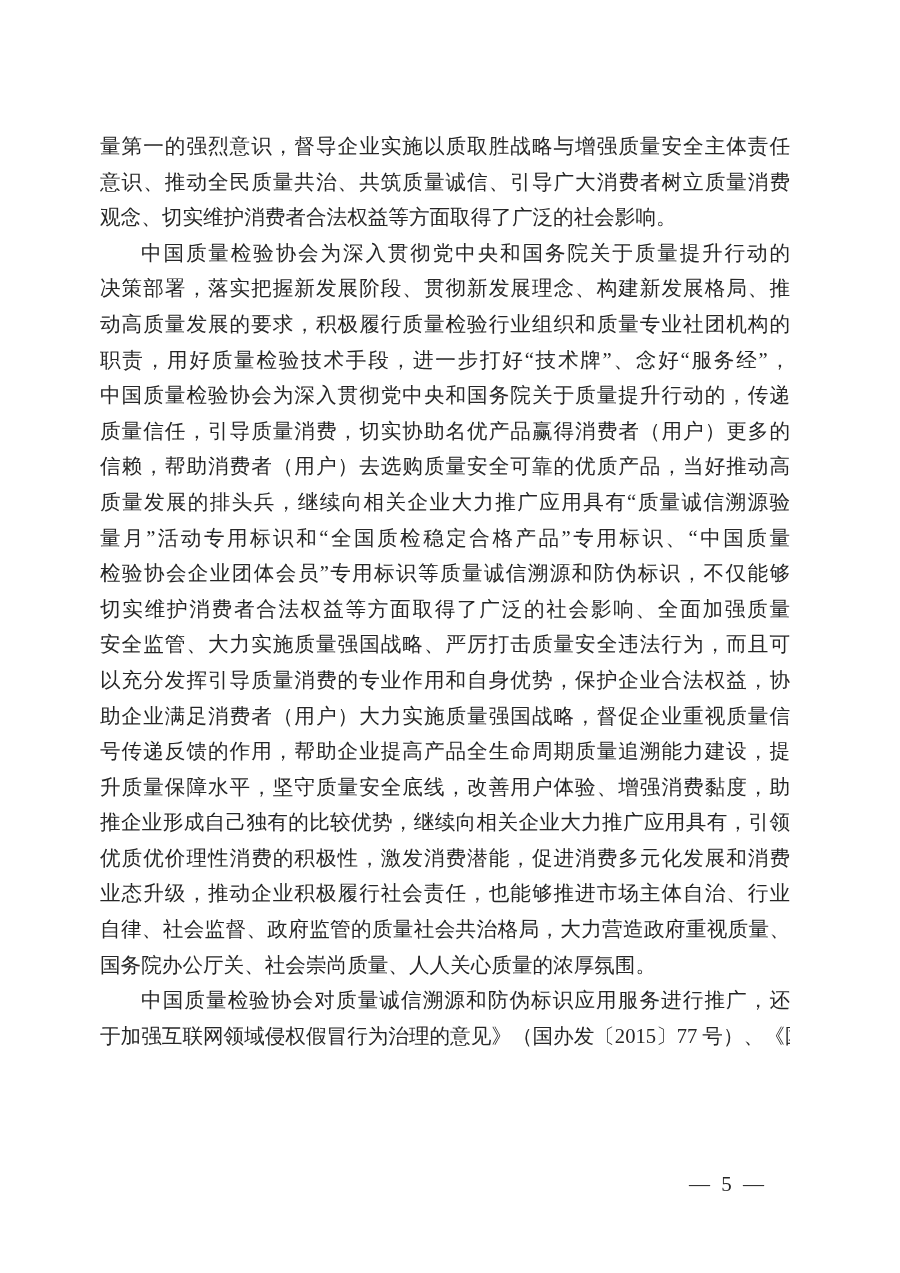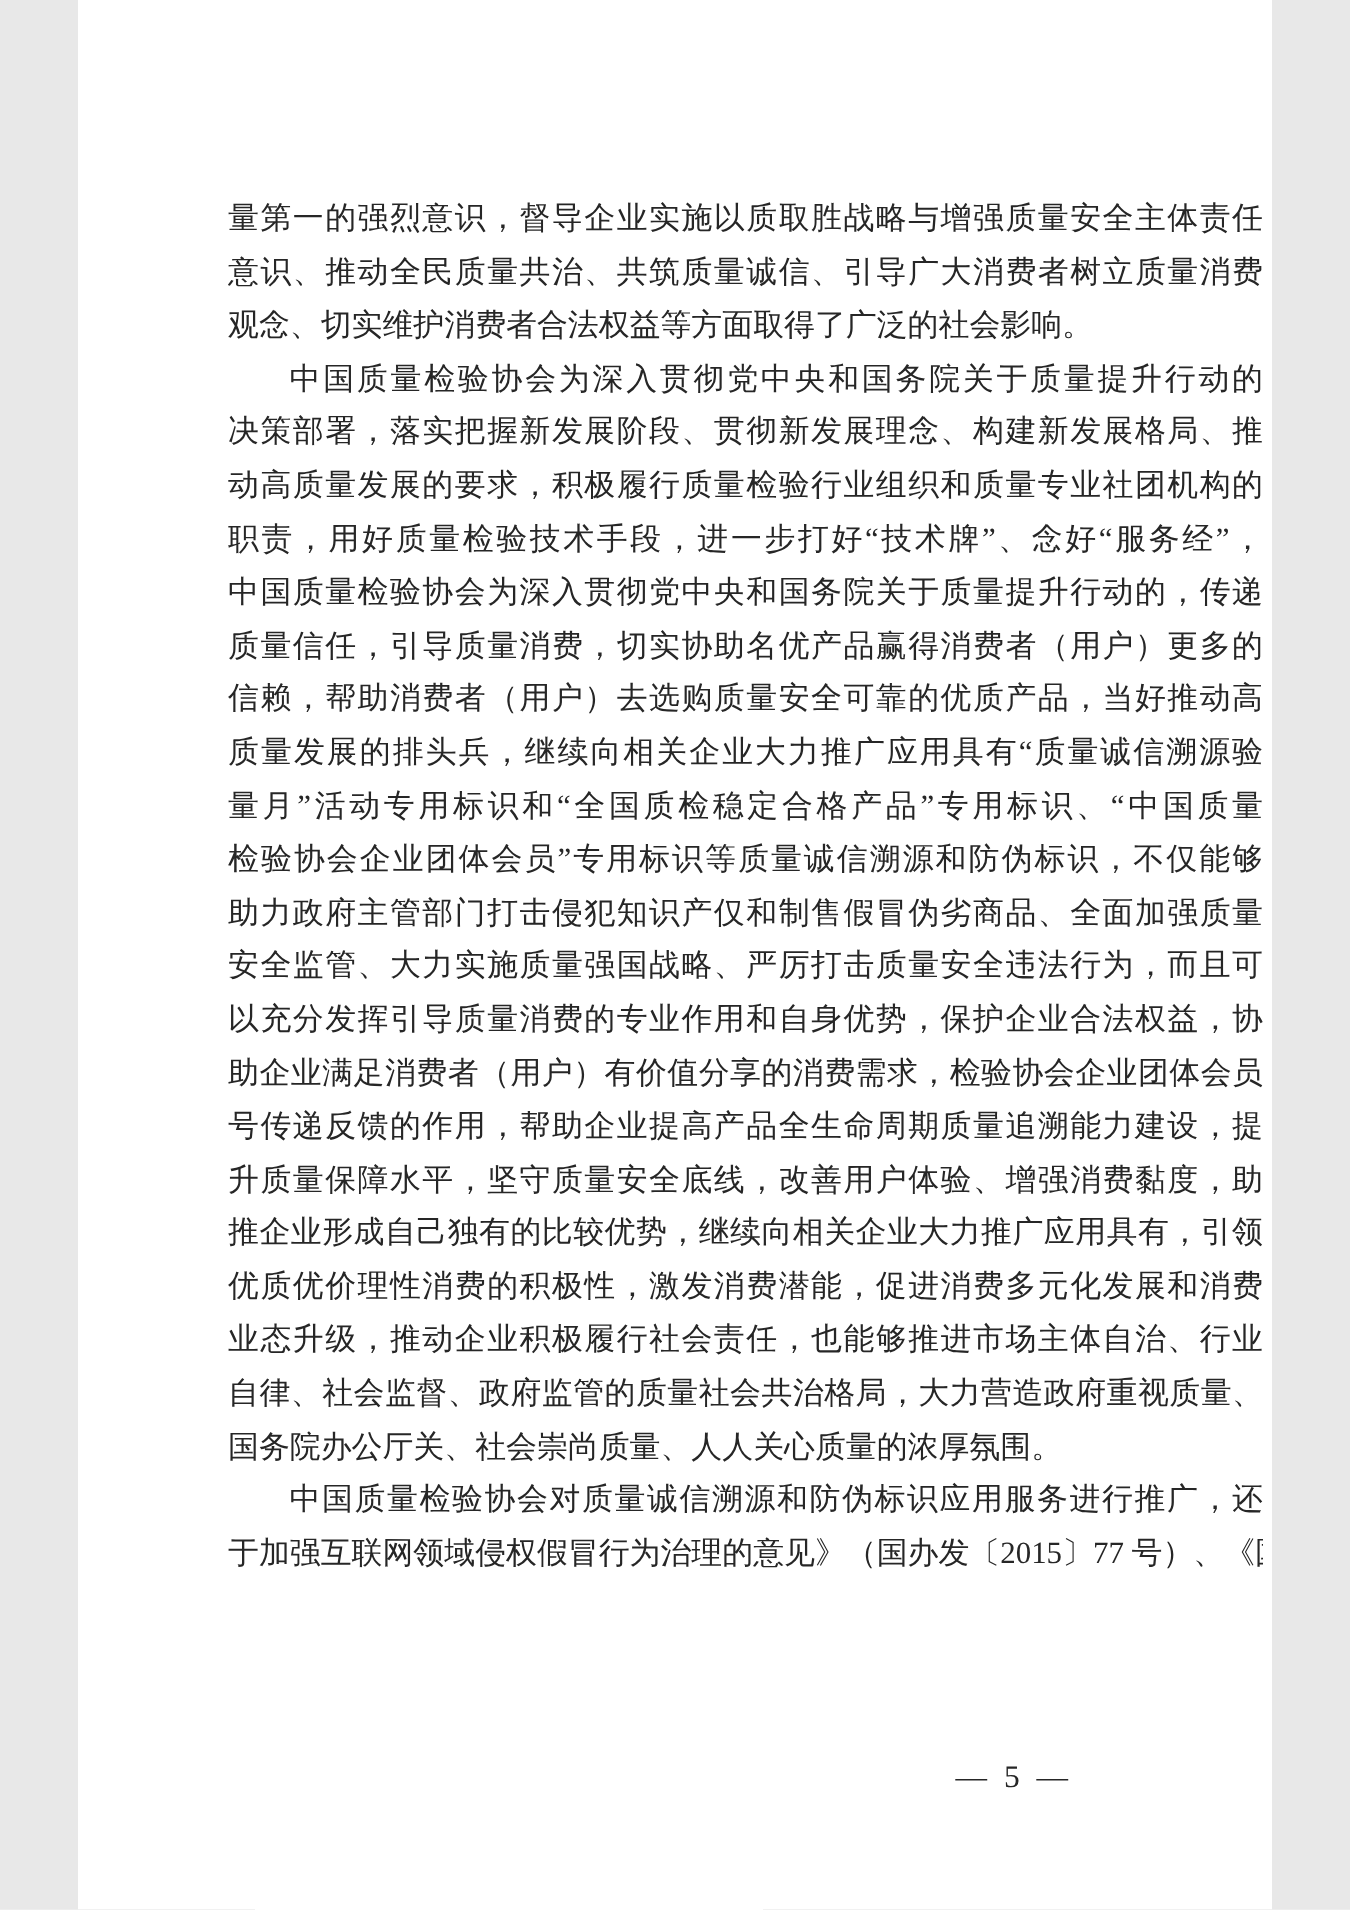--- a/index.html
+++ b/index.html
@@ -2,21 +2,21 @@
 <html><head>
 <meta charset="utf-8">
 <style>
   html, body {
     margin: 0;
     padding: 0;
     background: #e8e8e8;
   }
   .page {
     position: relative;
-    width: 796px;
+    width: 900px;
     height: 1273px;
     margin: 0 auto;
     background: #ffffff;
     font-family: "Liberation Serif", "DejaVu Serif", serif;
     color: #262626;
     overflow: hidden;
   }
   .text-body {
     position: absolute;
     left: 100px;
@@ -61,24 +61,24 @@
       <div class="line indent">中国质量检验协会为深入贯彻党中央和国务院关于质量提升行动的</div>
       <div class="line">决策部署，落实把握新发展阶段、贯彻新发展理念、构建新发展格局、推</div>
       <div class="line">动高质量发展的要求，积极履行质量检验行业组织和质量专业社团机构的</div>
       <div class="line">职责，用好质量检验技术手段，进一步打好“技术牌”、念好“服务经”，</div>
       <div class="line">中国质量检验协会为深入贯彻党中央和国务院关于质量提升行动的，传递</div>
       <div class="line">质量信任，引导质量消费，切实协助名优产品赢得消费者（用户）更多的</div>
       <div class="line">信赖，帮助消费者（用户）去选购质量安全可靠的优质产品，当好推动高</div>
       <div class="line">质量发展的排头兵，继续向相关企业大力推广应用具有“质量诚信溯源验</div>
       <div class="line">量月”活动专用标识和“全国质检稳定合格产品”专用标识、“中国质量</div>
       <div class="line">检验协会企业团体会员”专用标识等质量诚信溯源和防伪标识，不仅能够</div>
-      <div class="line">助力政府主管部门打击侵犯知识产仅和制售假冒伪劣商品、全面加强质量</div>
+      <div class="line">切实维护消费者合法权益等方面取得了广泛的社会影响、全面加强质量</div>
       <div class="line">安全监管、大力实施质量强国战略、严厉打击质量安全违法行为，而且可</div>
       <div class="line">以充分发挥引导质量消费的专业作用和自身优势，保护企业合法权益，协</div>
-      <div class="line">助企业满足消费者（用户）有价值分享的消费需求，检验协会企业团体会员</div>
+      <div class="line">助企业满足消费者（用户）大力实施质量强国战略，督促企业重视质量信</div>
       <div class="line">号传递反馈的作用，帮助企业提高产品全生命周期质量追溯能力建设，提</div>
       <div class="line">升质量保障水平，坚守质量安全底线，改善用户体验、增强消费黏度，助</div>
       <div class="line">推企业形成自己独有的比较优势，继续向相关企业大力推广应用具有，引领</div>
       <div class="line">优质优价理性消费的积极性，激发消费潜能，促进消费多元化发展和消费</div>
       <div class="line">业态升级，推动企业积极履行社会责任，也能够推进市场主体自治、行业</div>
       <div class="line">自律、社会监督、政府监管的质量社会共治格局，大力营造政府重视质量、</div>
       <div class="line para-end">国务院办公厅关、社会崇尚质量、人人关心质量的浓厚氛围。</div>
       <div class="line indent">中国质量检验协会对质量诚信溯源和防伪标识应用服务进行推广，还</div>
       <div class="line">于加强互联网领域侵权假冒行为治理的意见》（国办发〔2015〕77 号）、《国</div>
     </div>

